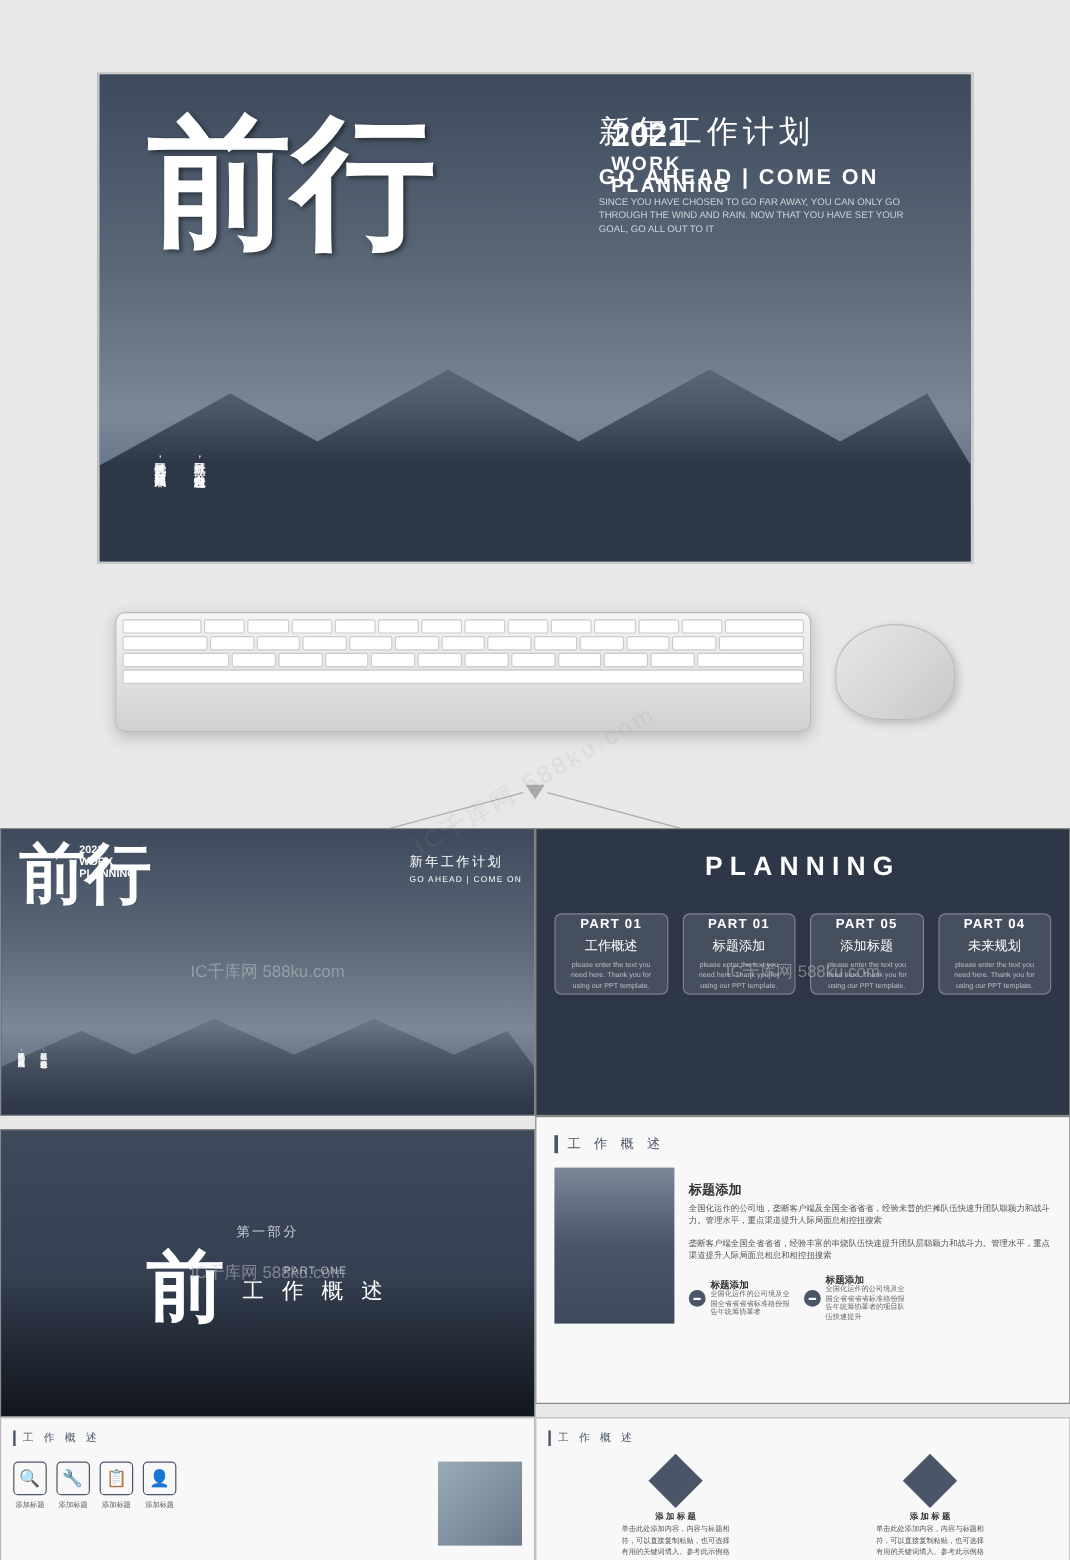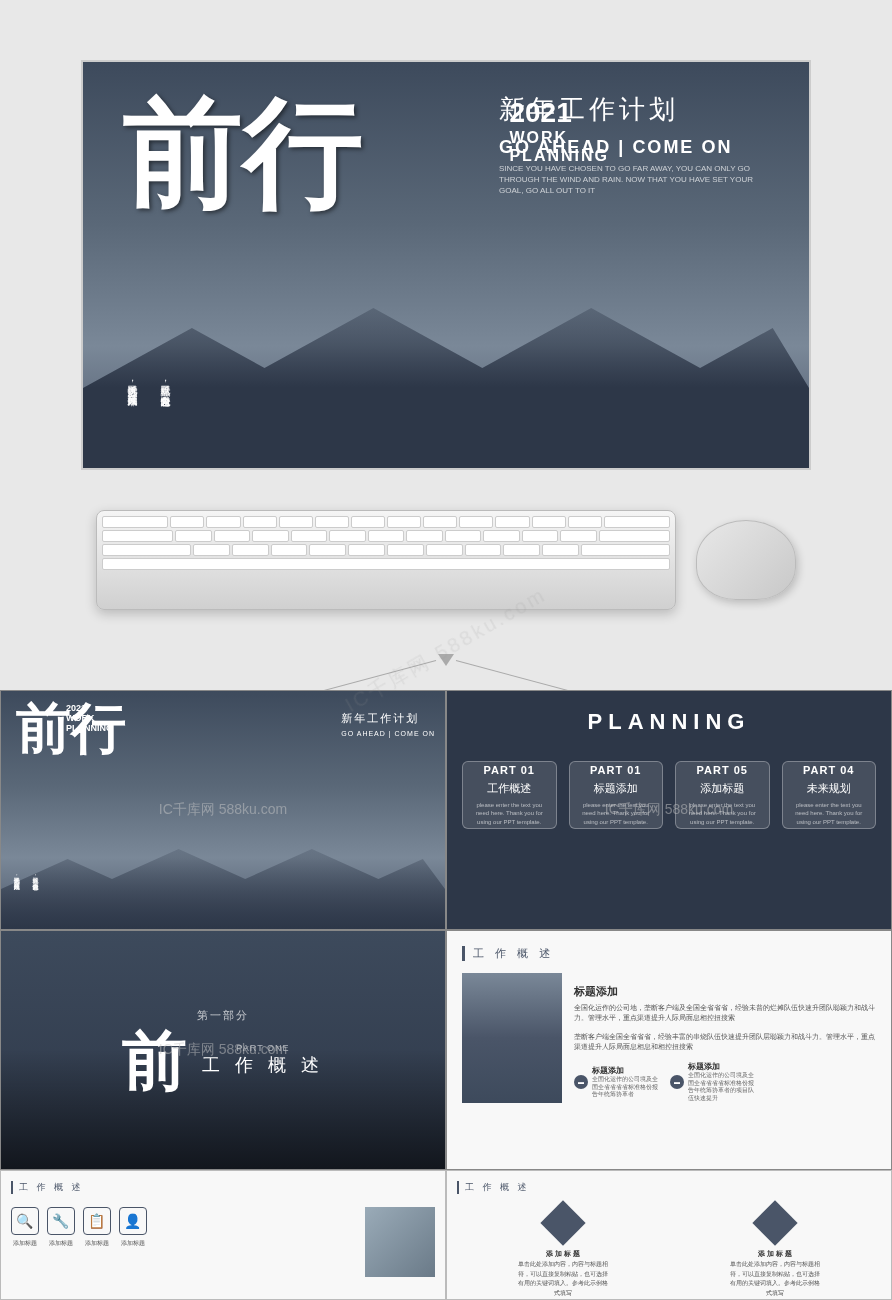--- a/index.html
+++ b/index.html
@@ -184,20 +184,21 @@
       height: 240px;
       background: #4a5568;
     }
     .mini-slide-2 {
       height: 240px;
       background: #2d3748;
     }
     .mini-slide-3 {
       height: 240px;
       background: #3d4a5c;
+      margin-top: 11px;
     }
     .mini-slide-4 {
       height: 240px;
       background: #f8f8f8;
     }
     .mini-slide-5 {
       height: 130px;
       background: #f8f8f8;
       border: 1px solid #bbb;
     }

